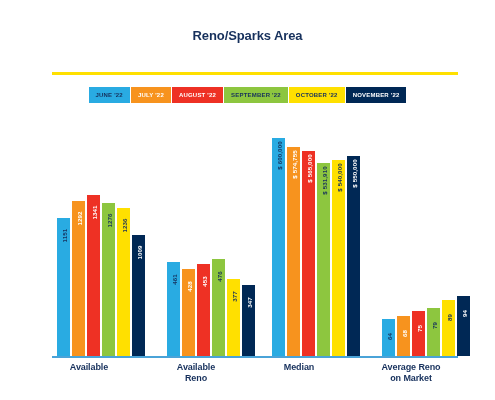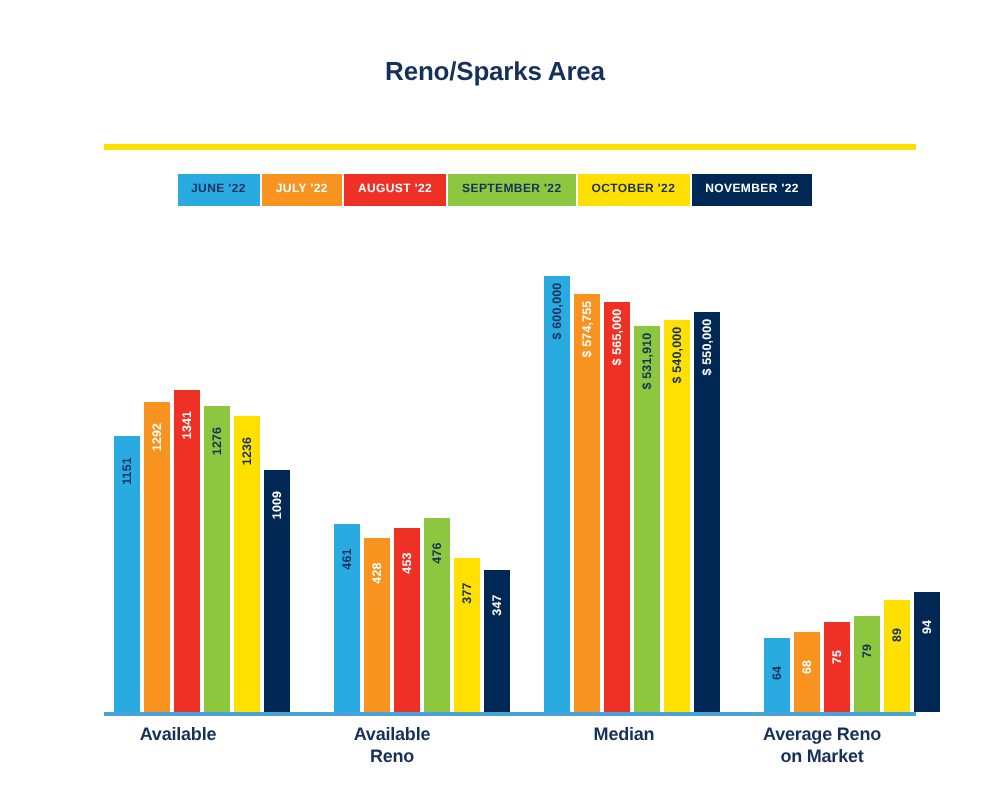--- a/index.html
+++ b/index.html
@@ -145,21 +145,21 @@
     color: #16305c;
     font-size: 9px;
     font-weight: bold;
     line-height: 1.25;
     width: 110px;
     letter-spacing: -0.1px;
   }
 
   #cat-0 { left: 34px; }
   #cat-1 { left: 141px; }
-  #cat-2 { left: 257px; }
+  #cat-2 { left: 244px; }
   #cat-3 { left: 356px; }
 </style>
 </head>
 <body>
 
 <div id="header">
   <div id="chart-subtitle">Reno/Sparks Area</div>
 </div>
 
 <div id="divider"></div>

